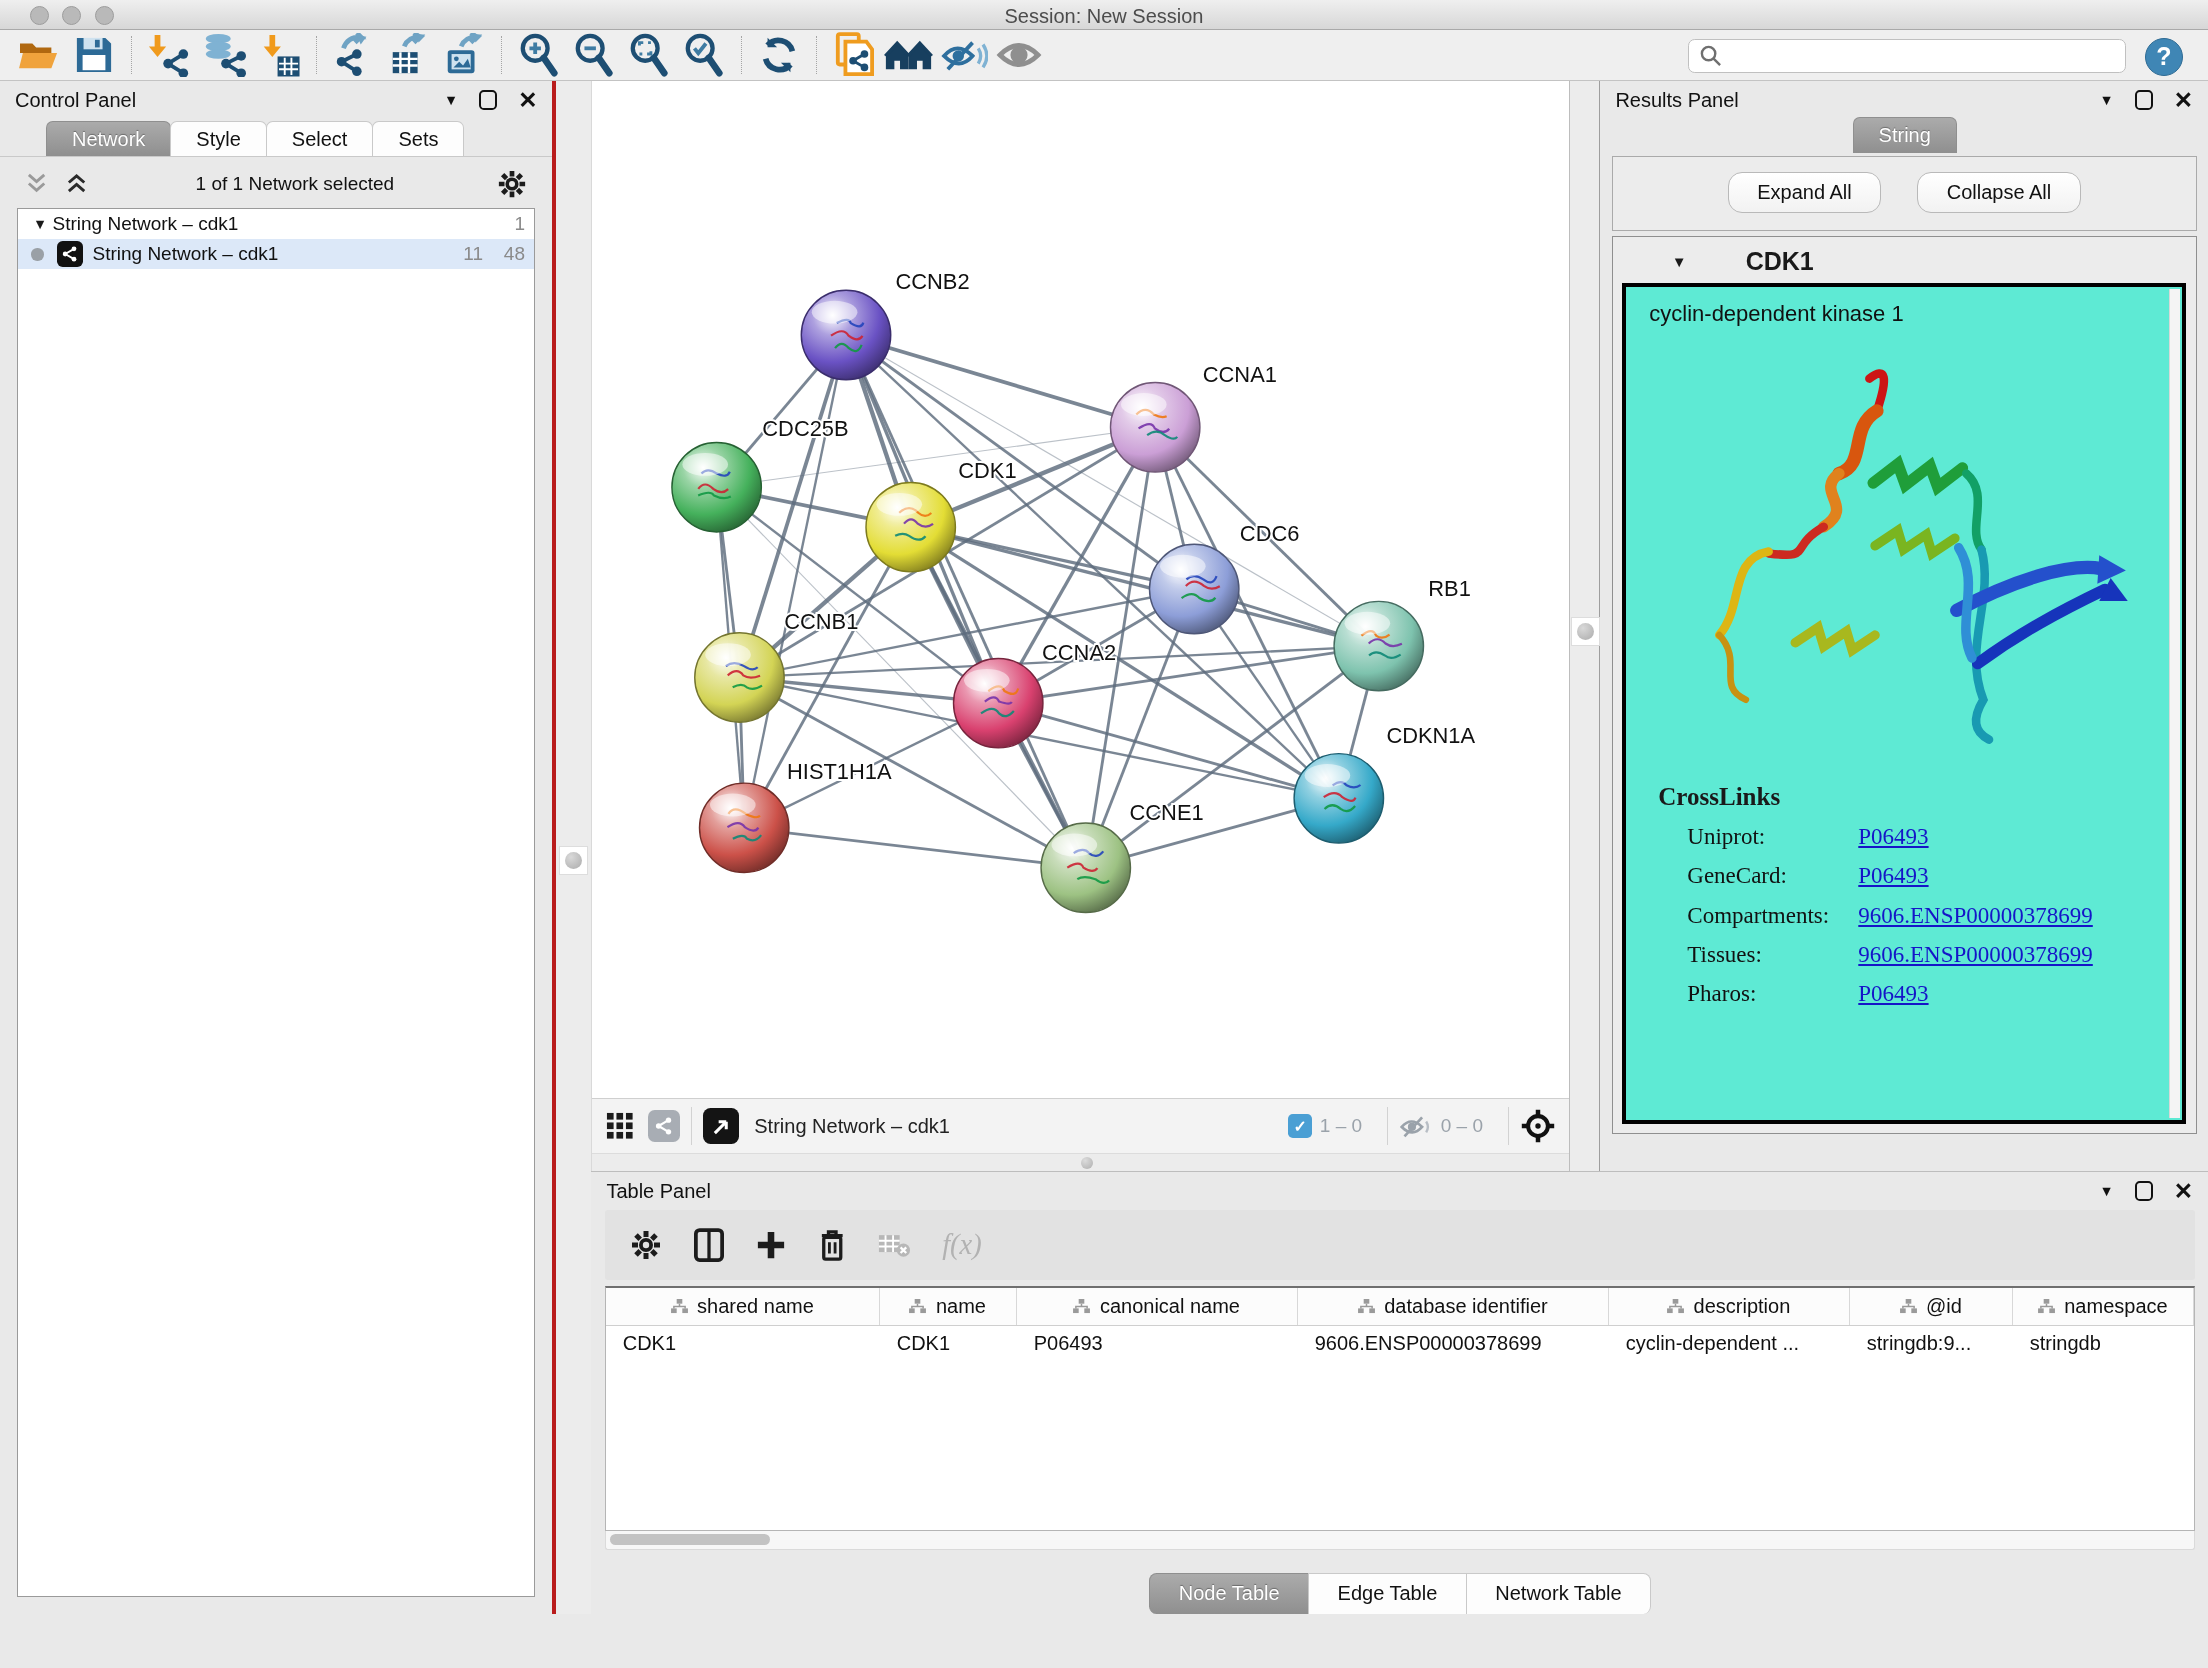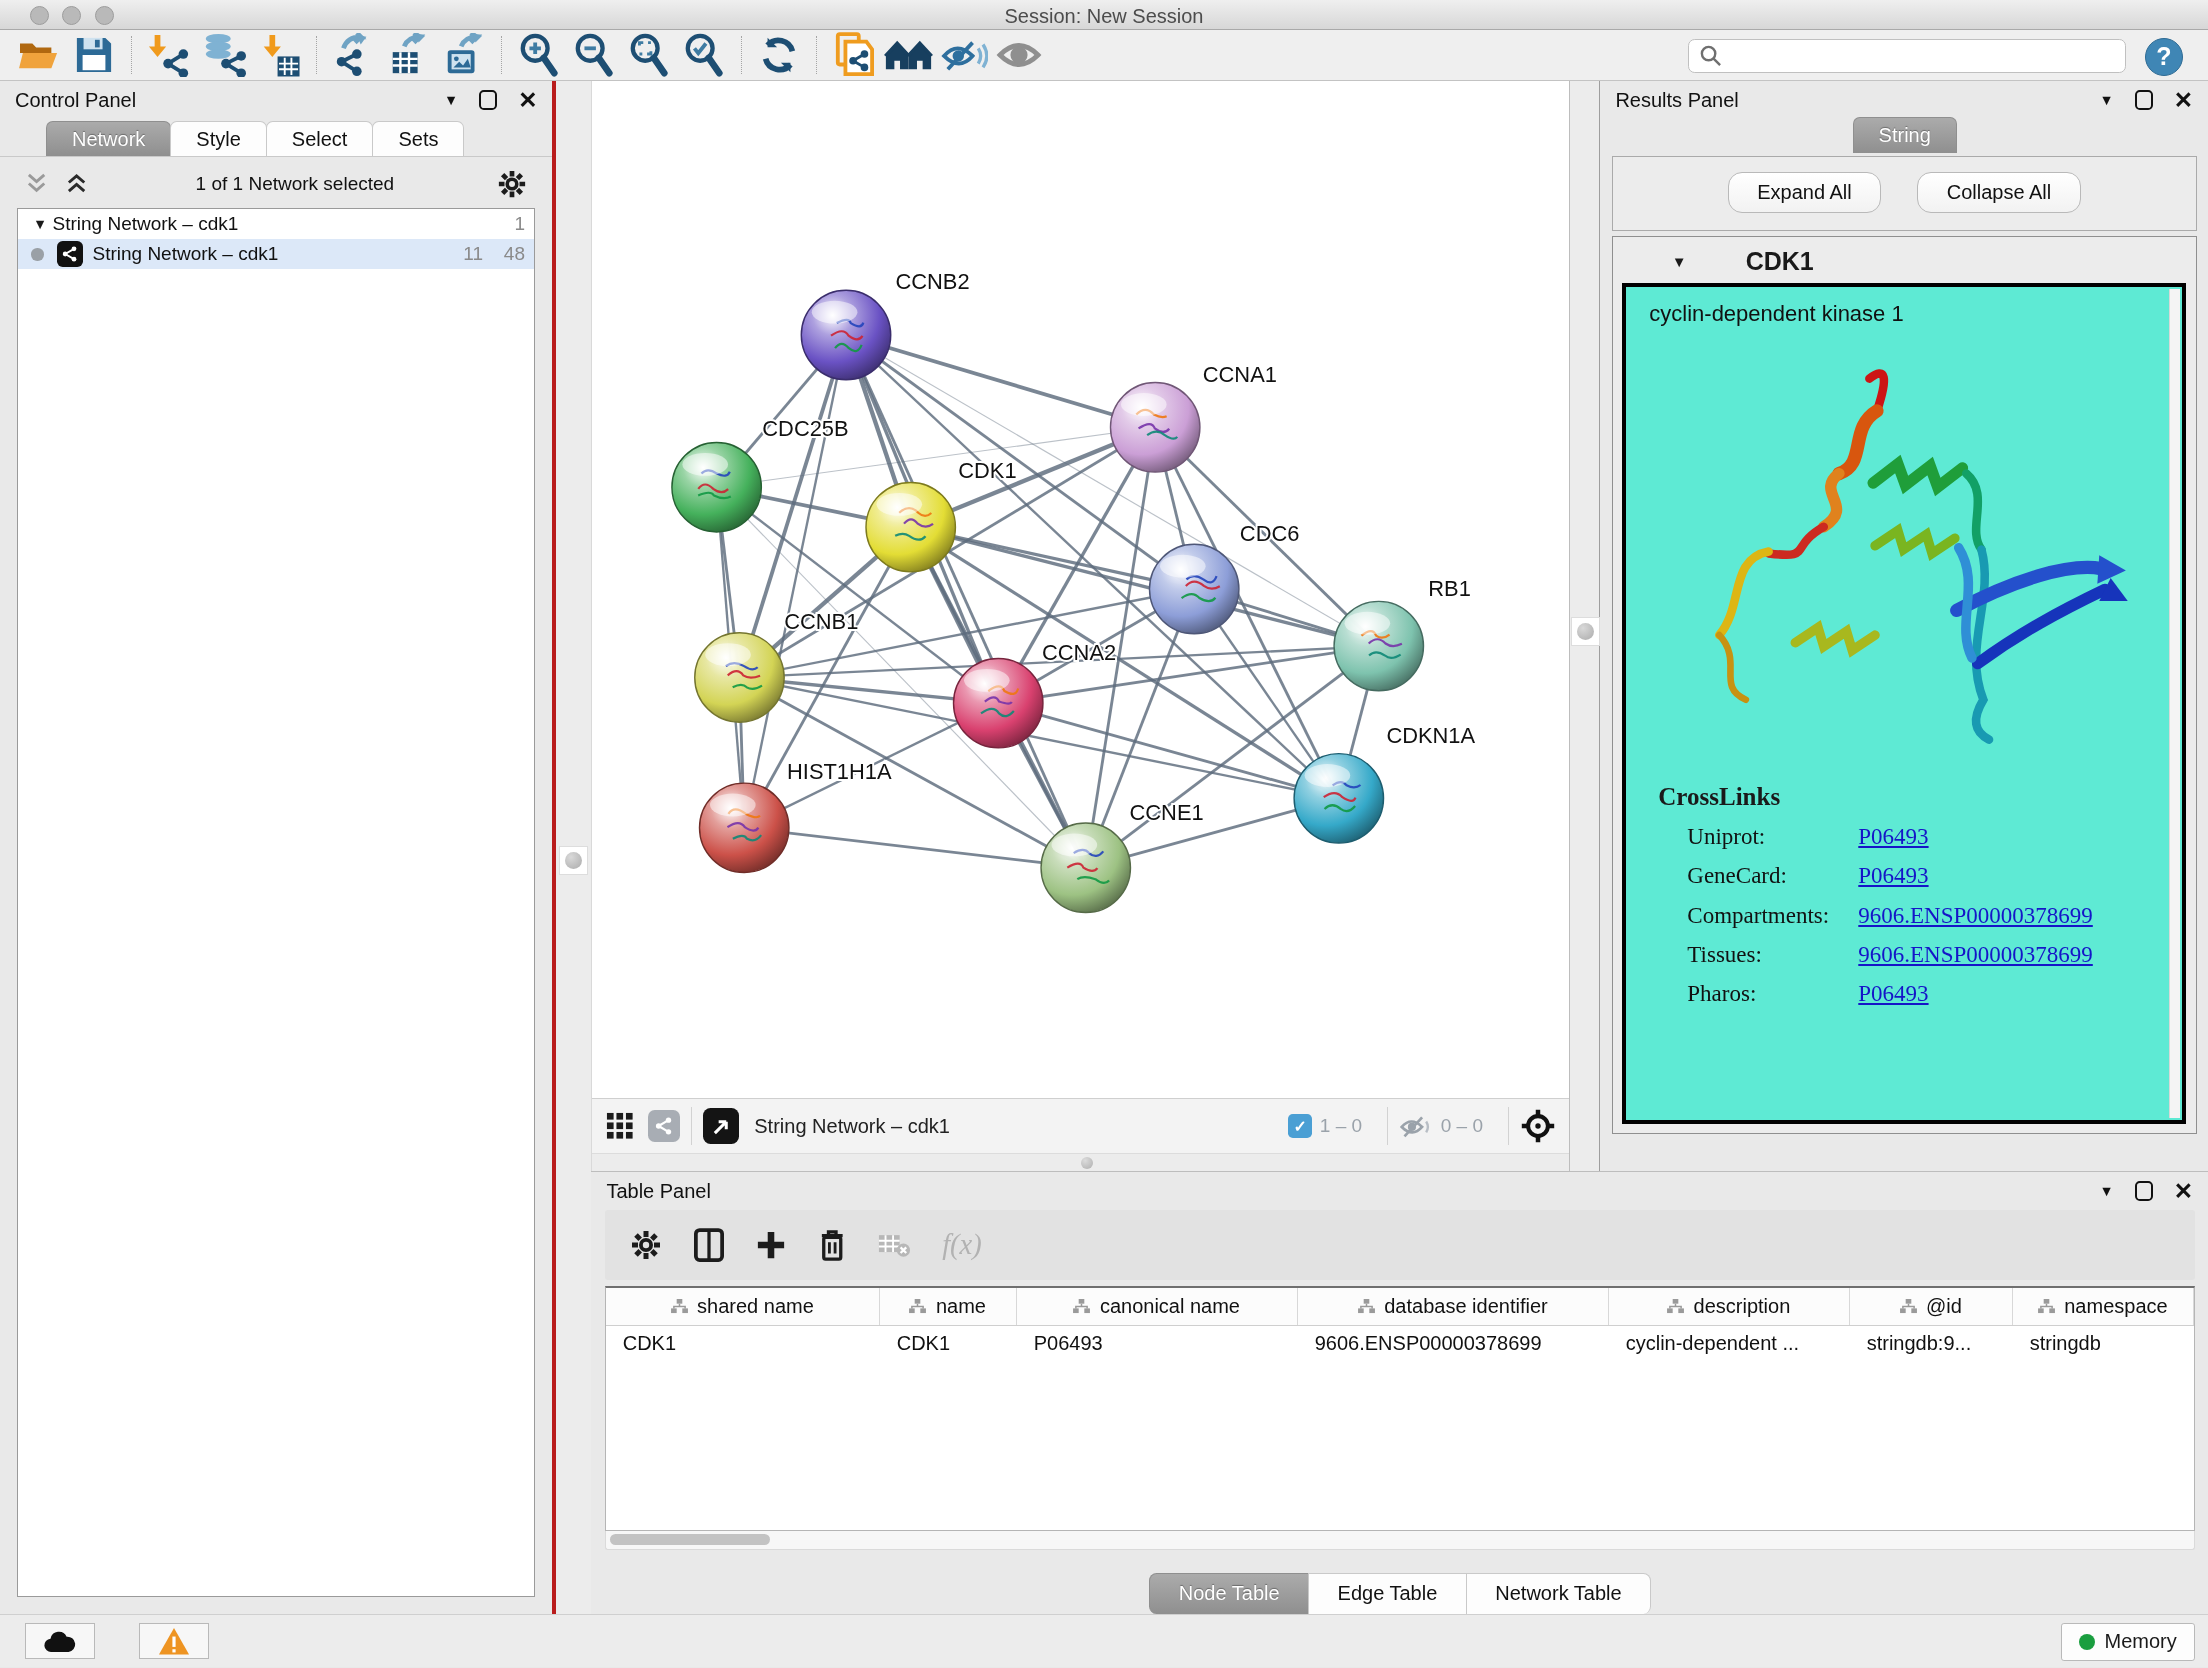--- a/index.html
+++ b/index.html
@@ -848,32 +848,14 @@
           </div>
         <div class="tp-tabs tabs" id="tp-tabs">
             <div class="tab active first">Node Table</div>
             <div class="tab">Edge Table</div>
             <div class="tab last">Network Table</div>
           </div>
       </div>
     </div>
   </div>
 
-  <div class="statusbar">
-    <div class="sb-btn">
-      <svg width="36" height="25" viewBox="0 0 38 26">
-          <path d="M10 24 a7 7 0 0 1 -1 -14 a9 9 0 0 1 17 -2 a7 7 0 0 1 2 16z" fill="#111"></path>
-        </svg>
-    </div>
-    <div class="sb-btn">
-      <svg width="32" height="28.5" viewBox="0 0 34 30">
-          <path d="M17 1 L33 29 H1z" fill="#ee9422"></path>
-          <rect x="15.3" y="10" width="3.4" height="11" fill="#fff"></rect>
-          <rect x="15.3" y="23.5" width="3.4" height="3.4" fill="#fff"></rect>
-        </svg>
-    </div>
-    <div class="memory-btn">
-      <span class="memory-dot"></span>
-      <span>Memory</span>
-    </div>
-  </div>
 </div>
 
 
 </body></html>

